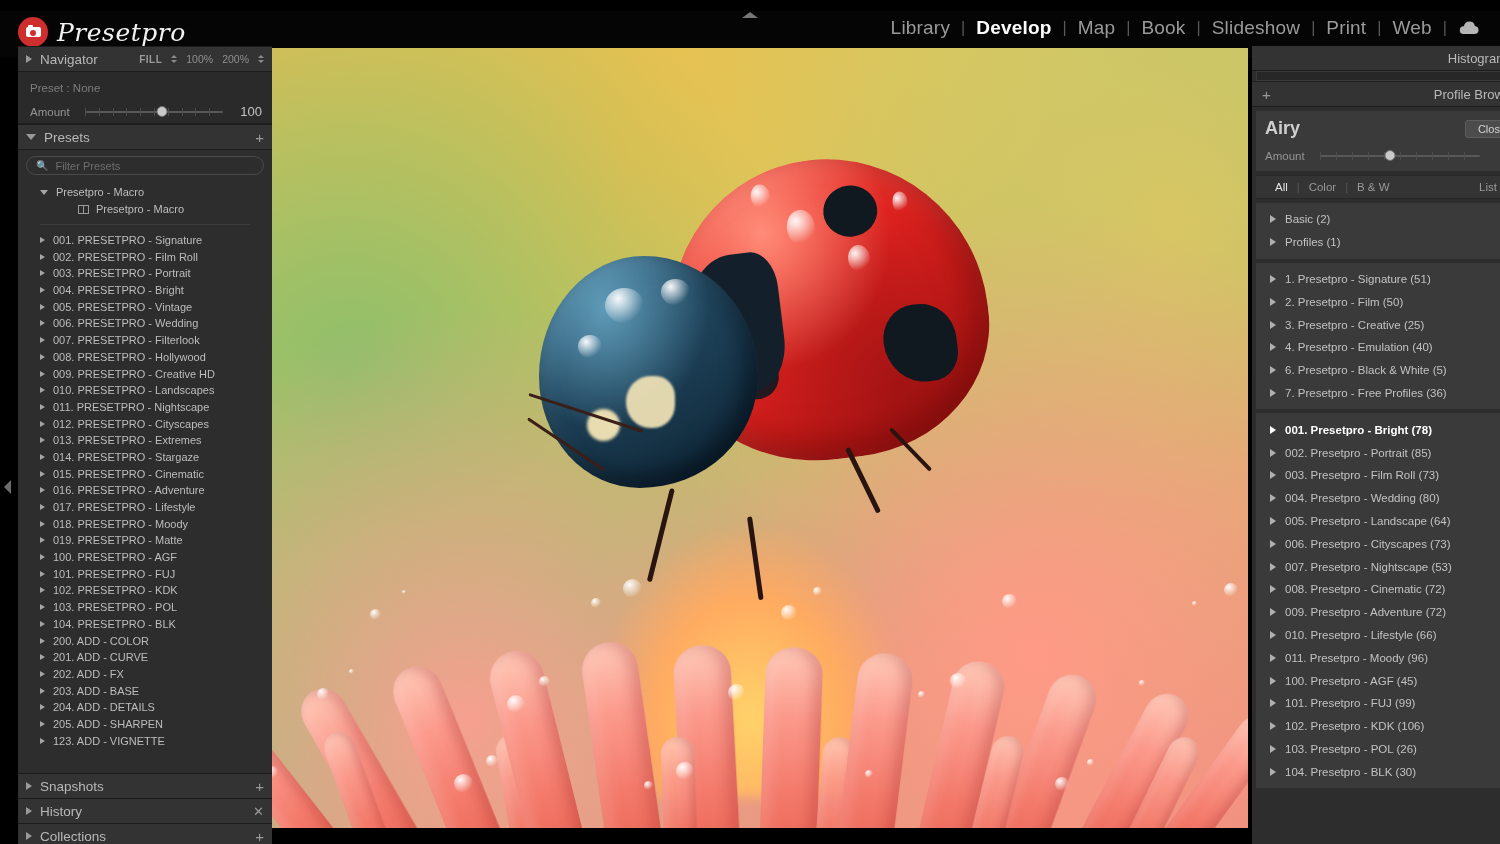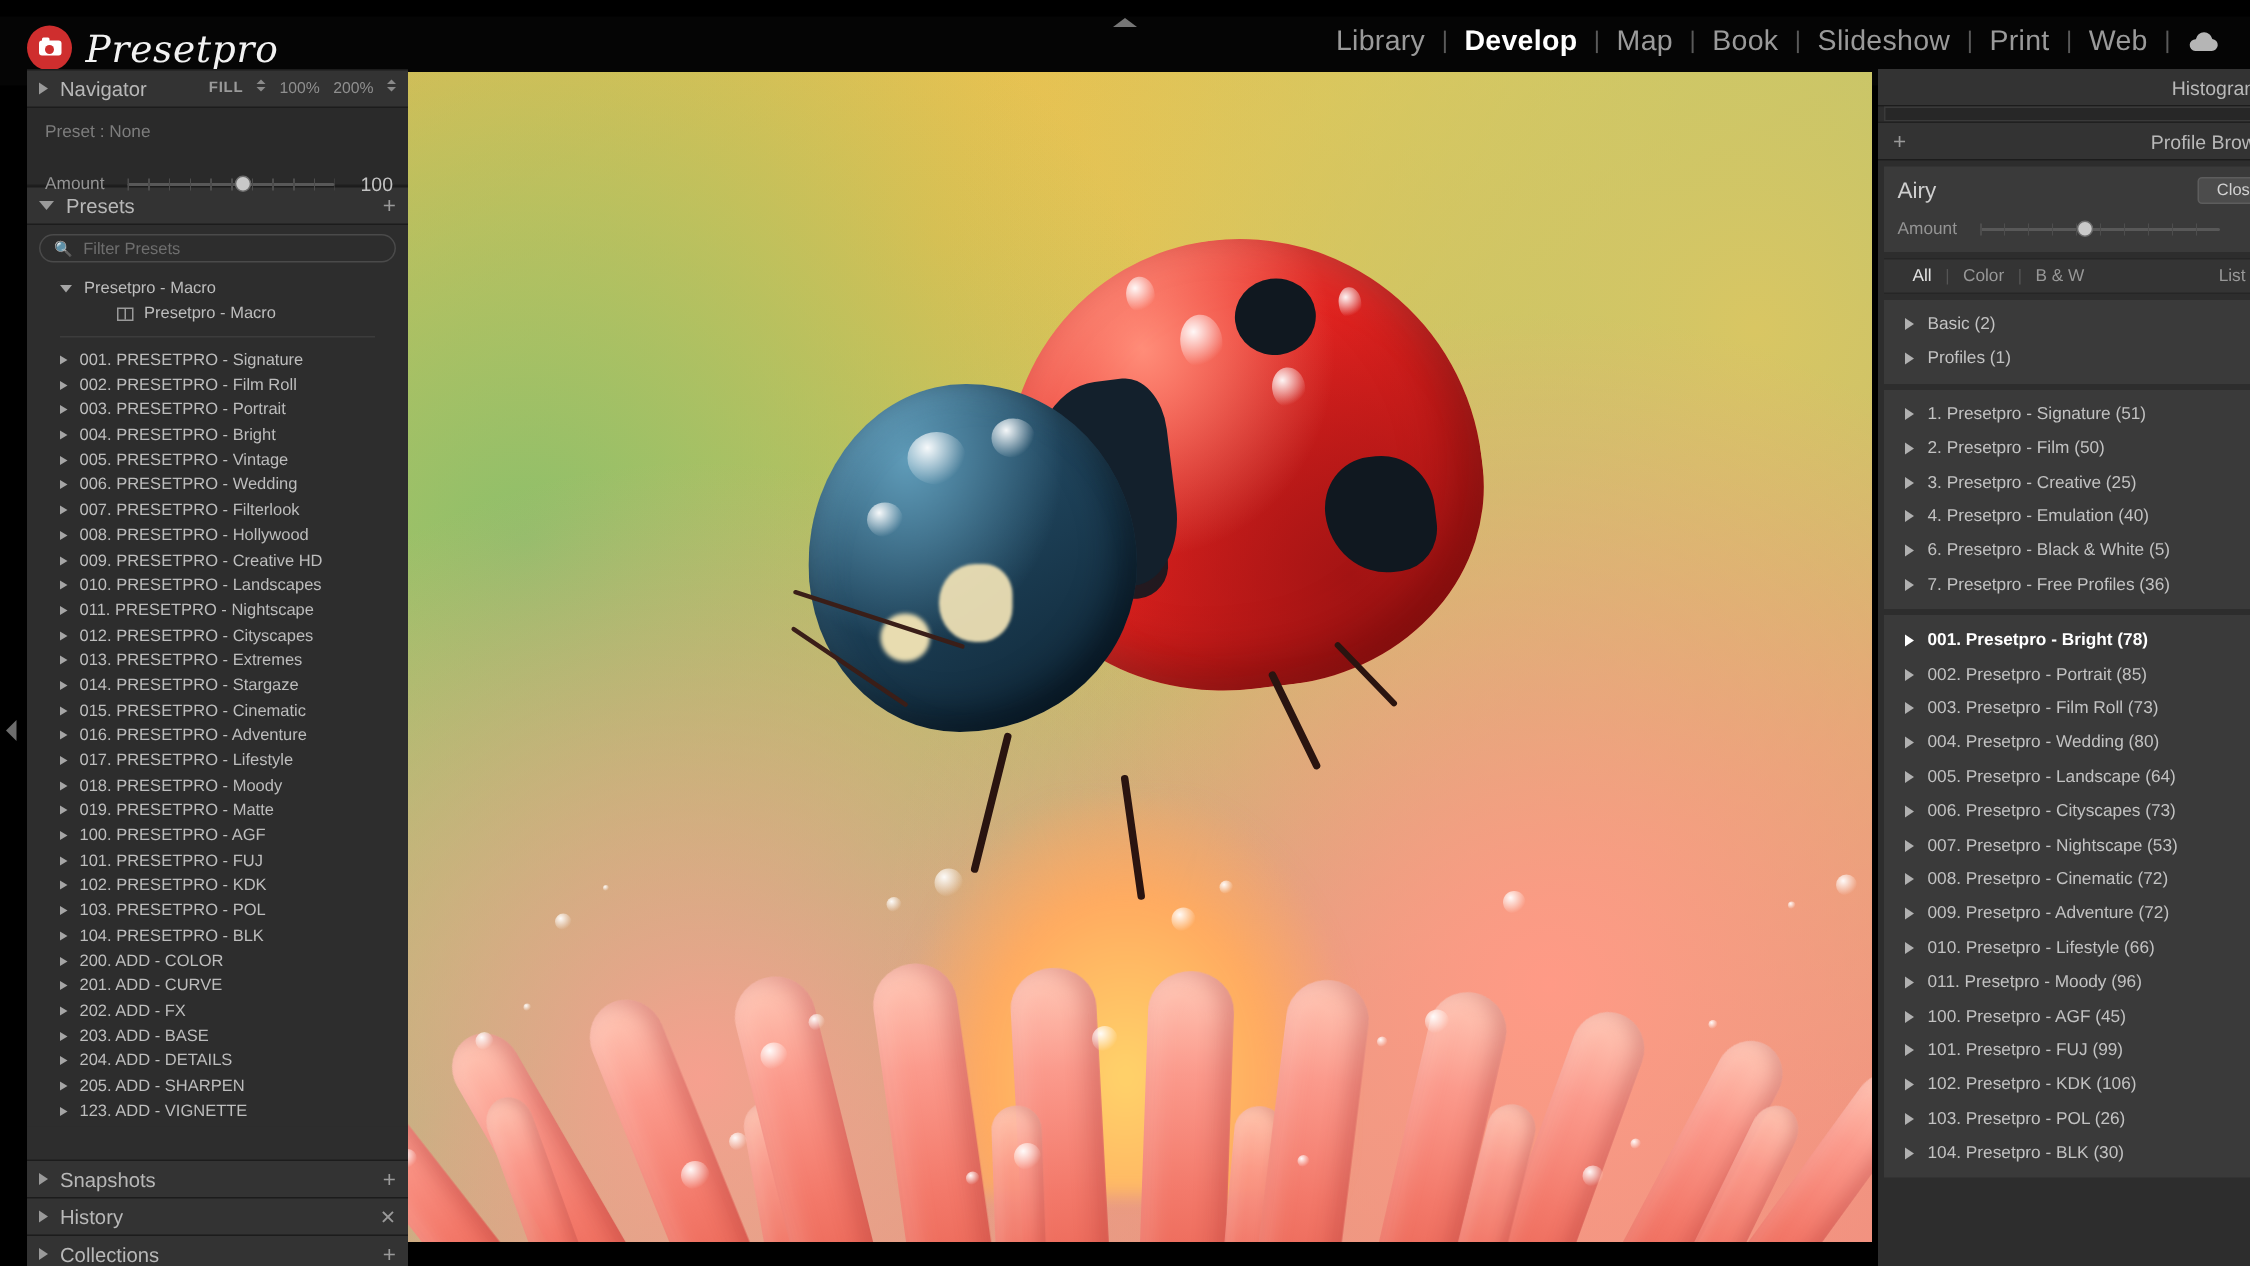--- a/index.html
+++ b/index.html
@@ -42,32 +42,32 @@
   }
   .panel-hdr{
     height:26px; display:flex; align-items:center; padding:0 8px;
     border-top:1px solid #1c1c1c; border-bottom:1px solid #1c1c1c;
     background:#333333;
   }
   .tri{ width:0;height:0;border-top:4.5px solid transparent;border-bottom:4.5px solid transparent;border-left:6px solid #9a9a9a; margin-right:8px; flex:none;}
   .tri.down{ border-left:5px solid transparent;border-right:5px solid transparent;border-top:6px solid #9a9a9a;border-bottom:0; margin-right:8px;}
   .hdr-title{ color:#b8b8b8; font-size:13.5px; }
   .hdr-spacer{ flex:1; }
-  .nav-opts{ display:flex; gap:9px; }
+  .nav-opts{ display:flex; align-items:center; gap:9px; }
   .nav-fill{ color:#9a9a9a; font-size:10px; font-weight:bold; letter-spacing:.5px; }
   .nav-pct{ color:#8f8f8f; font-size:10.5px; }
   .stepper{ display:flex; flex-direction:column; gap:2px; }
   .stepper i{ width:0;height:0;border-left:3px solid transparent;border-right:3px solid transparent; }
   .stepper i.up{ border-bottom:3.5px solid #8a8a8a; }
   .stepper i.dn{ border-top:3.5px solid #8a8a8a; }
   .plus{ color:#9a9a9a; font-size:15px; line-height:1; }
   .xmark{ color:#9a9a9a; font-size:13px; line-height:1; }
 
   .navbox{ background:#2a2a2a; margin:0; padding:10px 10px 10px 12px; border-bottom:1px solid #1e1e1e; height:52px;}
-  .preset-none{ color:#7d7d7d; font-size:11.5px; margin-bottom:21px; }
+  .preset-none{ color:#7d7d7d; font-size:11.5px; margin-bottom:10px; }
   .amt-row{ display:flex; align-items:center; gap:9px; }
   .amt-lbl{ color:#949494; font-size:11.5px; width:46px; }
   .slider{ position:relative; flex:1; height:12px; }
   .slider .track{ position:absolute; left:0; right:0; top:5px; height:2px; background:#585858; border-radius:1px; }
   .slider .ticks{ position:absolute; left:0; right:0; top:2px; height:8px;
     background-image:repeating-linear-gradient(to right, #4d4d4d 0 1px, transparent 1px 10%); }
   .slider .knob{
     position:absolute; top:0px; width:11px;height:11px;border-radius:50%;
     background:#c9c9c9; border:1px solid #6c6c6c; transform:translateX(-50%);
   }
@@ -161,21 +161,21 @@
   }
   .r-title{ color:#b9b9b9; font-size:13px; }
   .tri-l{ width:0;height:0;border-top:4.5px solid transparent;border-bottom:4.5px solid transparent;border-right:6px solid #9a9a9a; }
   .histo-strip{ height:10px; background:#272727; border-bottom:1px solid #1c1c1c; margin:0 4px; border:1px solid #3a3a3a;}
   .pb-hdr{
     height:26px; display:flex; align-items:center; padding:0 10px; background:#333333;
     border-top:1px solid #202020; border-bottom:1px solid #1c1c1c;
   }
   .pb-box{ background:#3a3a3a; margin:4px; padding:7px 9px 0 9px; }
   .pb-row1{ display:flex; align-items:center; }
-  .pb-name{ color:#cfcfcf; font-size:15px; }
+  .pb-name{ color:#cfcfcf; font-size:18px;font-weight:bold; }
   .closebtn{
     margin-left:auto; background:#4c4c4c; border:1px solid #5d5d5d; border-radius:3px;
     color:#d2d2d2; font-size:11px; padding:2px 12px;
   }
   .pb-amt{ display:flex; align-items:center; gap:9px; padding:9px 0 8px 0; }
   .filter-row{
     display:flex; align-items:center; gap:0; background:#343434;
     margin:0 4px; padding:5px 10px; border-top:1px solid #262626;border-bottom:1px solid #262626;
   }
   .f-item{ color:#989898; font-size:11.5px; padding:0 9px; }

